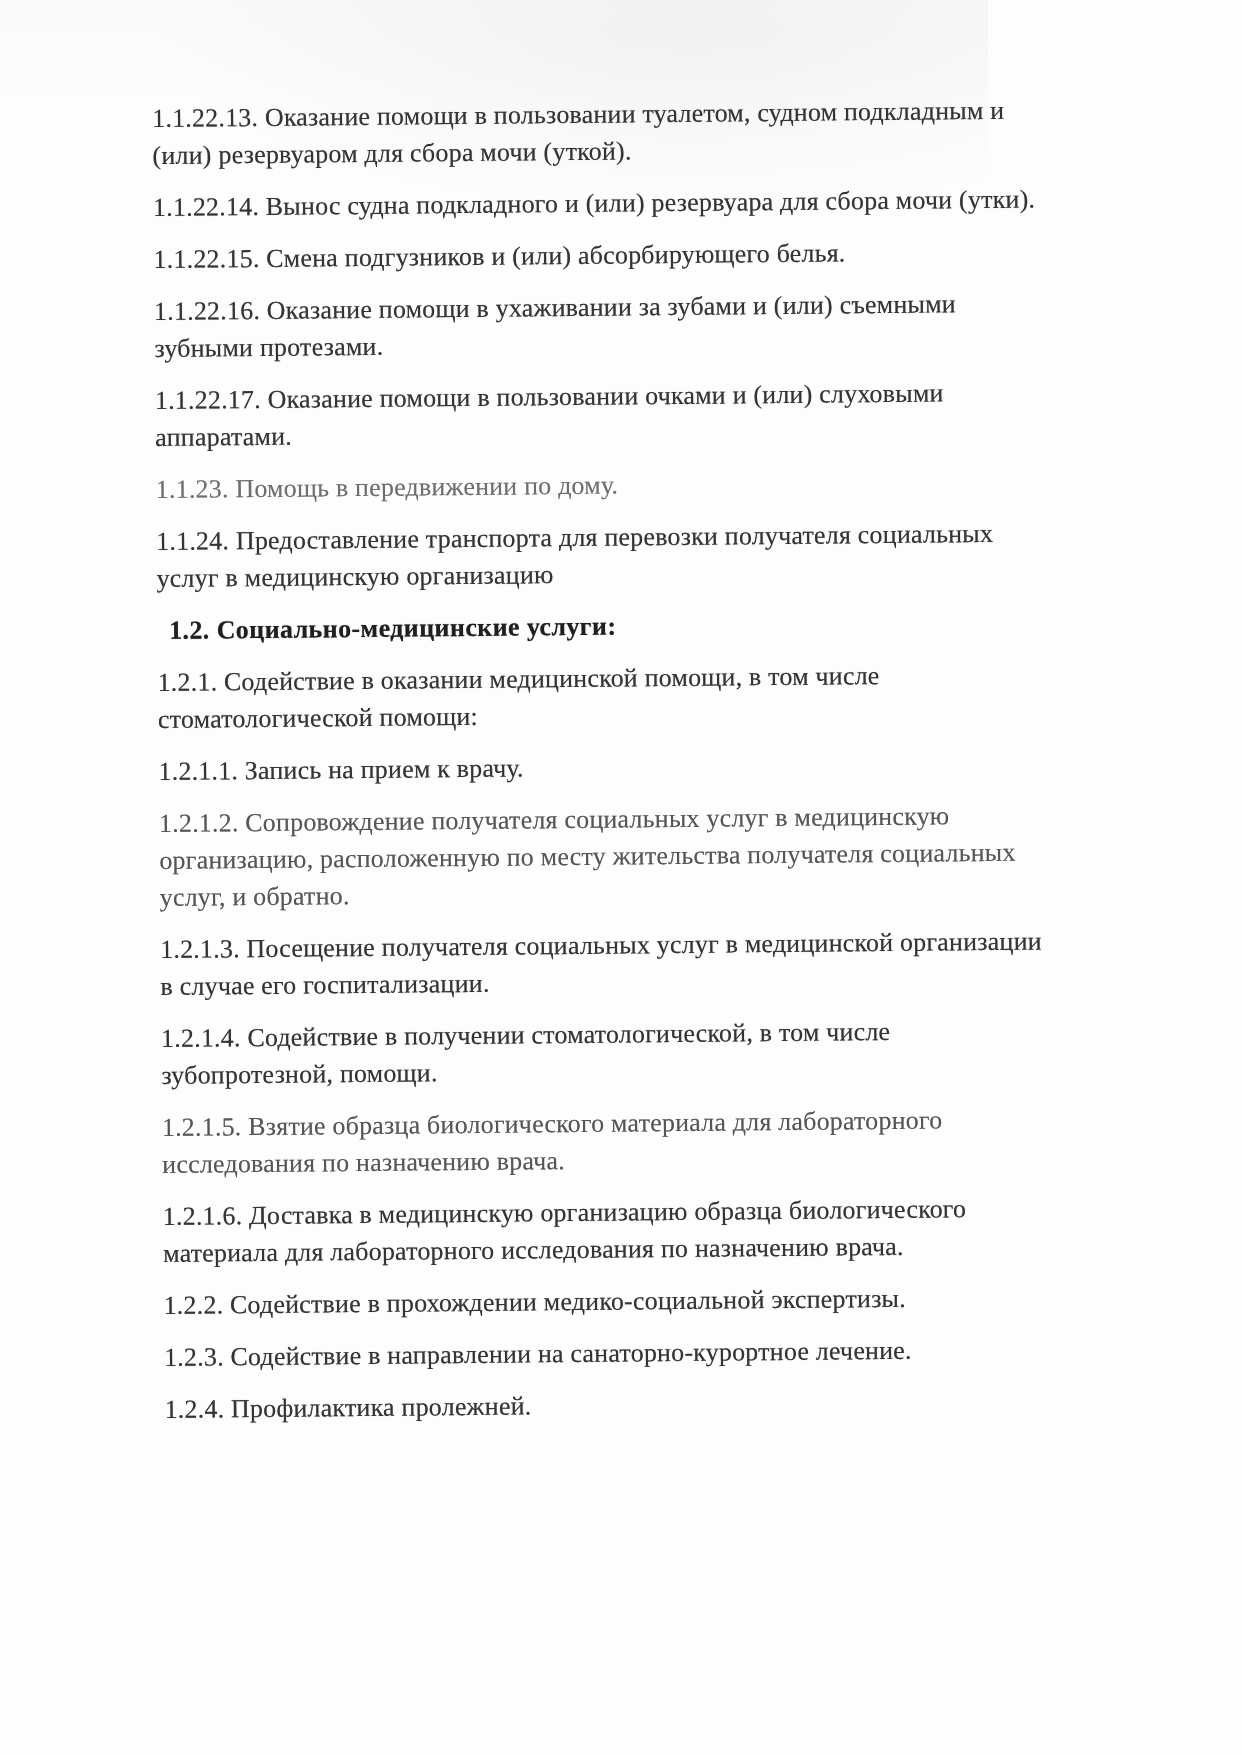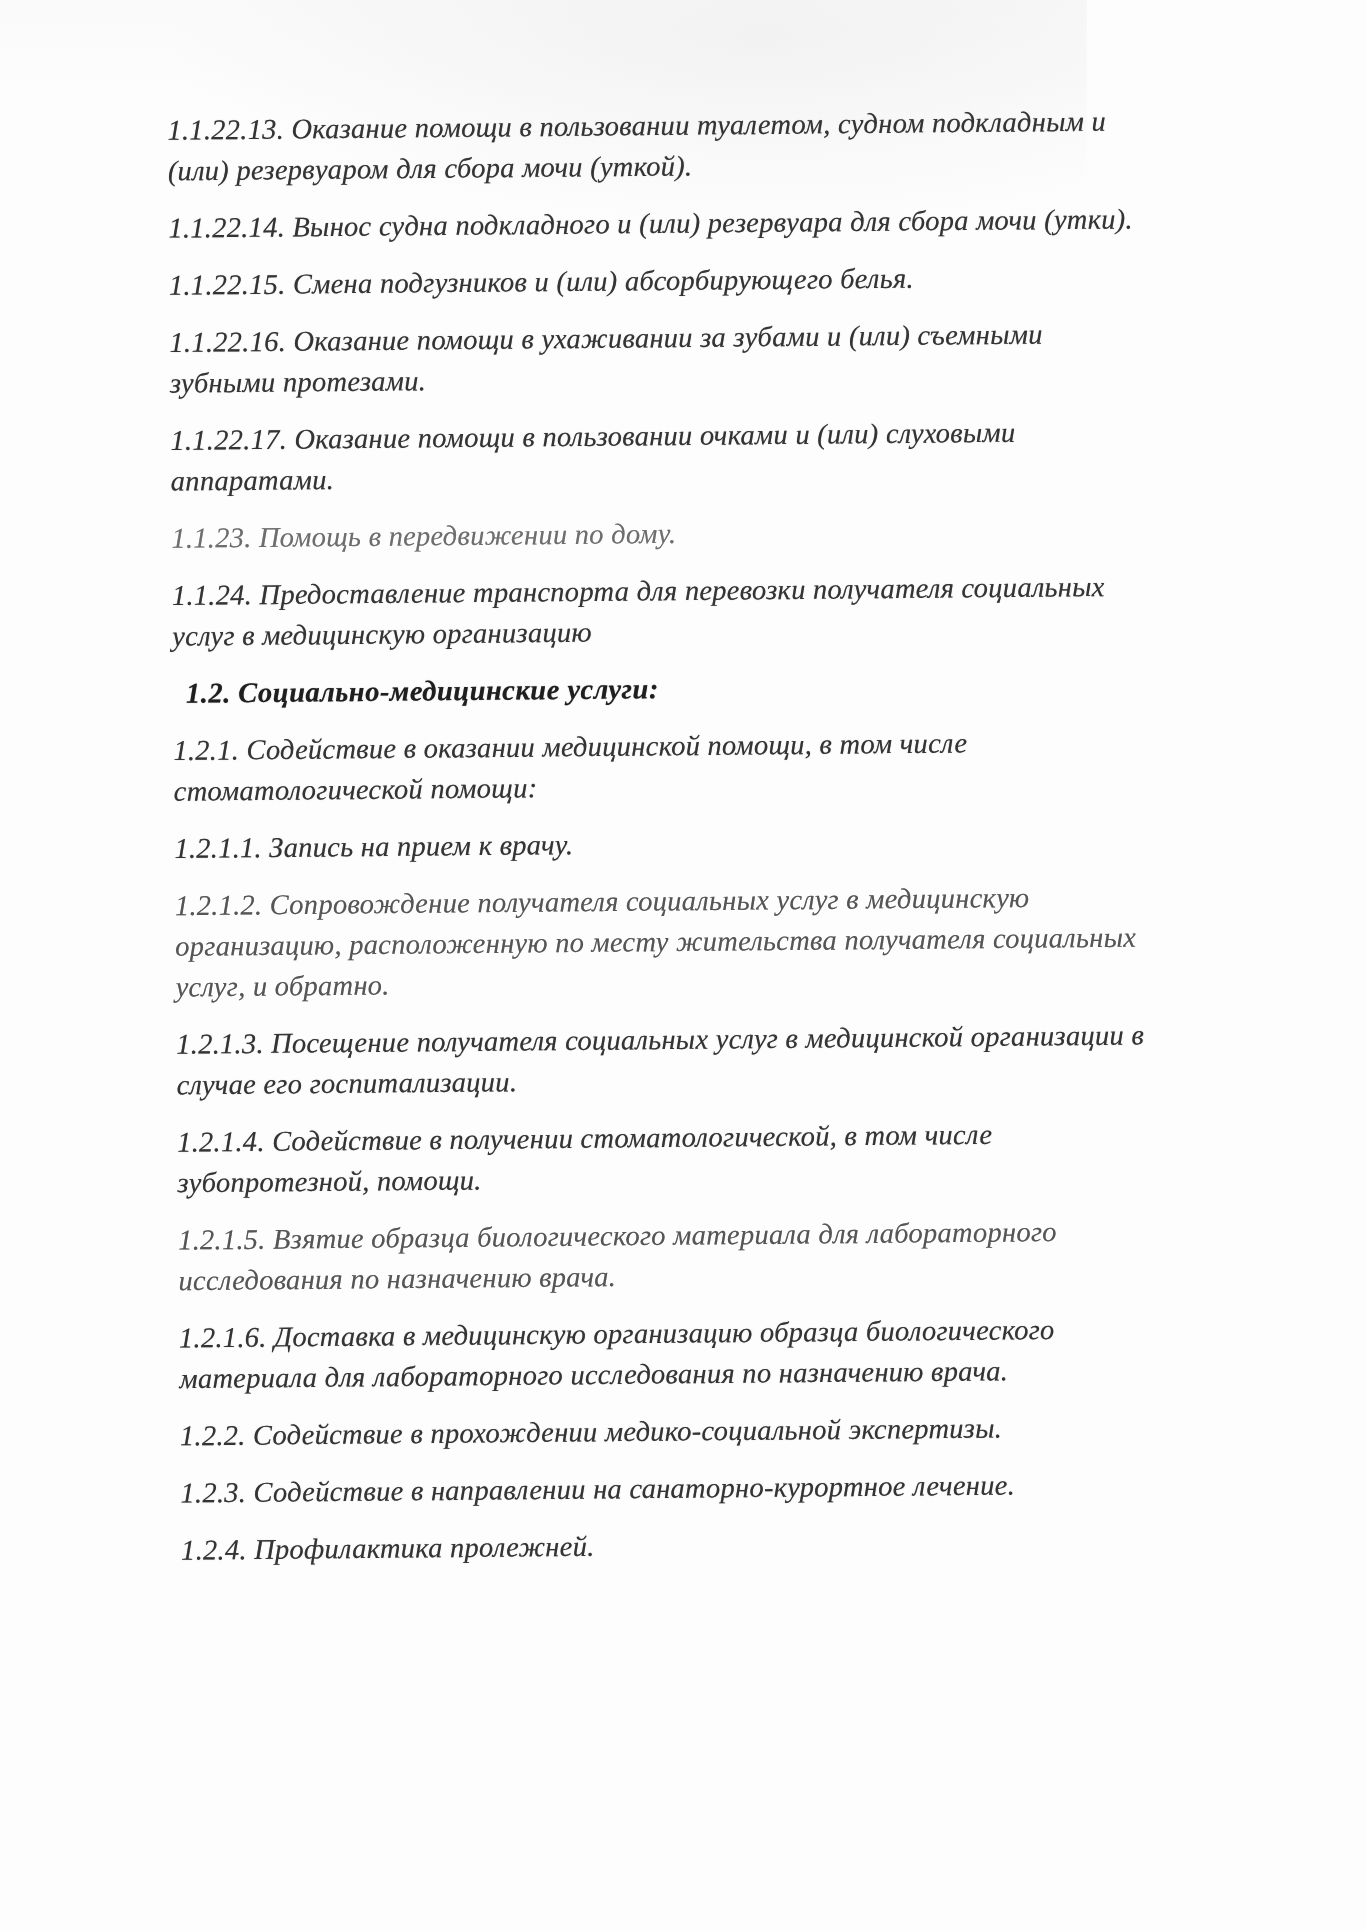--- a/index.html
+++ b/index.html
@@ -13,21 +13,20 @@
     overflow: hidden;
     font-family: "Liberation Serif", "DejaVu Serif", serif;
   }
   .page {
     position: relative;
     width: 988px;
     height: 1755px;
     background:
       radial-gradient(ellipse 900px 300px at 70% 2%, rgba(225,225,225,0.35), rgba(255,255,255,0) 60%),
       linear-gradient(180deg, #fafafa 0%, #fdfdfd 6%, #fdfdfd 100%);
-    font-style: italic;
   }
   .content {
     position: absolute;
     left: 152px;
     top: 100px;
     width: 884px;
     transform: rotate(-0.55deg);
     transform-origin: left top;
   }
   p.para {

